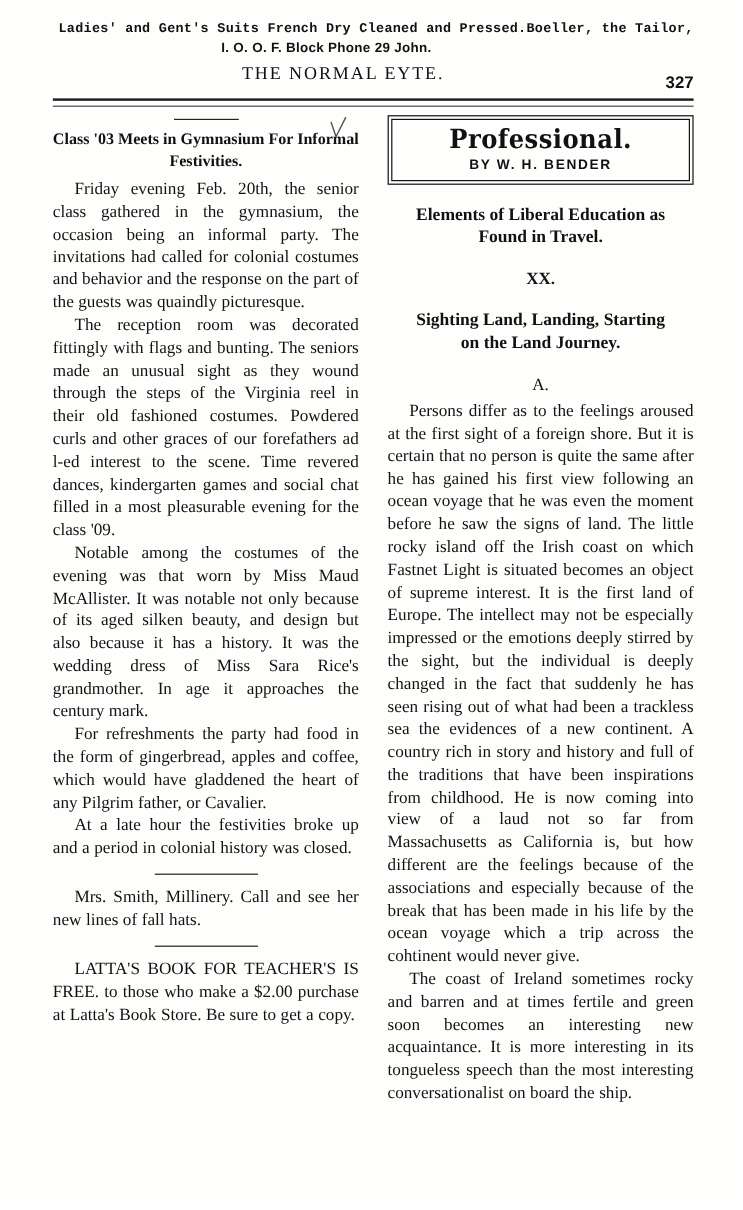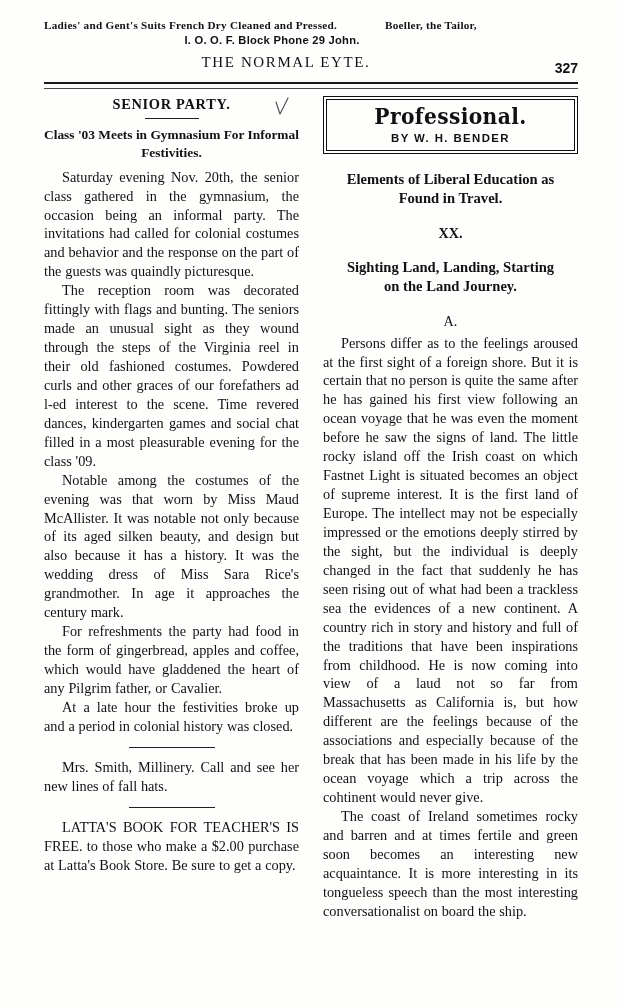--- a/index.html
+++ b/index.html
@@ -18,29 +18,28 @@
   }
 
   
   .masthead {
     position: absolute;
     left: 44px;
     top: 18px;
     width: 534px;
   }
   .ad-line1 {
-    font-family: Liberation Serif, serif;
+    font-family: Liberation Mono, monospace;
     font-weight: bold;
     font-size: 11.2px;
     letter-spacing: .25px;
     display: flex;
-    justify-content: flex-start;
+    justify-content: flex-end;
     white-space: nowrap;
     line-height: 1.25;
-    gap: 48px;
   }
   .ad-line2 {
     font-family: Liberation Sans, sans-serif;
     font-weight: bold;
     font-size: 11.2px;
     letter-spacing: .25px;
     text-align: center;
     line-height: 1.35;
     margin-top: 1px;
     padding-right: 78px;
@@ -204,25 +203,24 @@
   <div class="cols">
 
     <div class="col" style="position:relative;">
 
       <div class="checkmark">
         <svg width="16" height="20" viewBox="0 0 16 20">
           <path d="M2 5 L6 17 L14 1" fill="none" stroke="#555" stroke-width="1.2" stroke-linecap="round" stroke-linejoin="round"></path>
         </svg>
       </div>
 
-      <div class="hdr-main">SENIOR PARTY.</div>
       <div class="hdr-rule"></div>
       <div class="hdr-sub">Class '03  Meets in Gymnasium For Informal Festivities.</div>
 
-      <p class="body">Saturday evening Nov. 20th, the senior class gathered in the gymnasium, the occasion being an informal party.  The invitations had called for colonial costumes and behavior and the response on the part of the guests was quaindly picturesque.</p>
+      <p class="body">Friday evening Feb. 20th, the senior class gathered in the gymnasium, the occasion being an informal party.  The invitations had called for colonial costumes and behavior and the response on the part of the guests was quaindly picturesque.</p>
       <p class="body">The reception room was decorated fittingly with flags and bunting. The seniors made an unusual sight as they wound through the steps of the Virginia reel in their old fashioned costumes.  Powdered curls and other graces of our forefathers ad l-ed interest to the scene.  Time revered dances, kindergarten games and social chat filled in a most pleasurable evening for the class '09.</p>
       <p class="body">Notable among the costumes of the evening was that worn by Miss Maud McAllister.  It was notable not only because of its aged silken beauty, and design but also because it has a history.  It was the wedding dress of Miss Sara Rice's grandmother.  In age it approaches the century mark.</p>
       <p class="body">For refreshments the party had food in the form of gingerbread, apples and coffee, which would have gladdened the heart of any Pilgrim father, or Cavalier.</p>
       <p class="body">At a late hour the festivities broke up and a period in colonial history was closed.</p>
 
       <div class="sep-rule"></div>
 
       <p class="body">Mrs. Smith, Millinery.   Call and see her new lines of fall hats.</p>
 
       <div class="sep-rule"></div>

